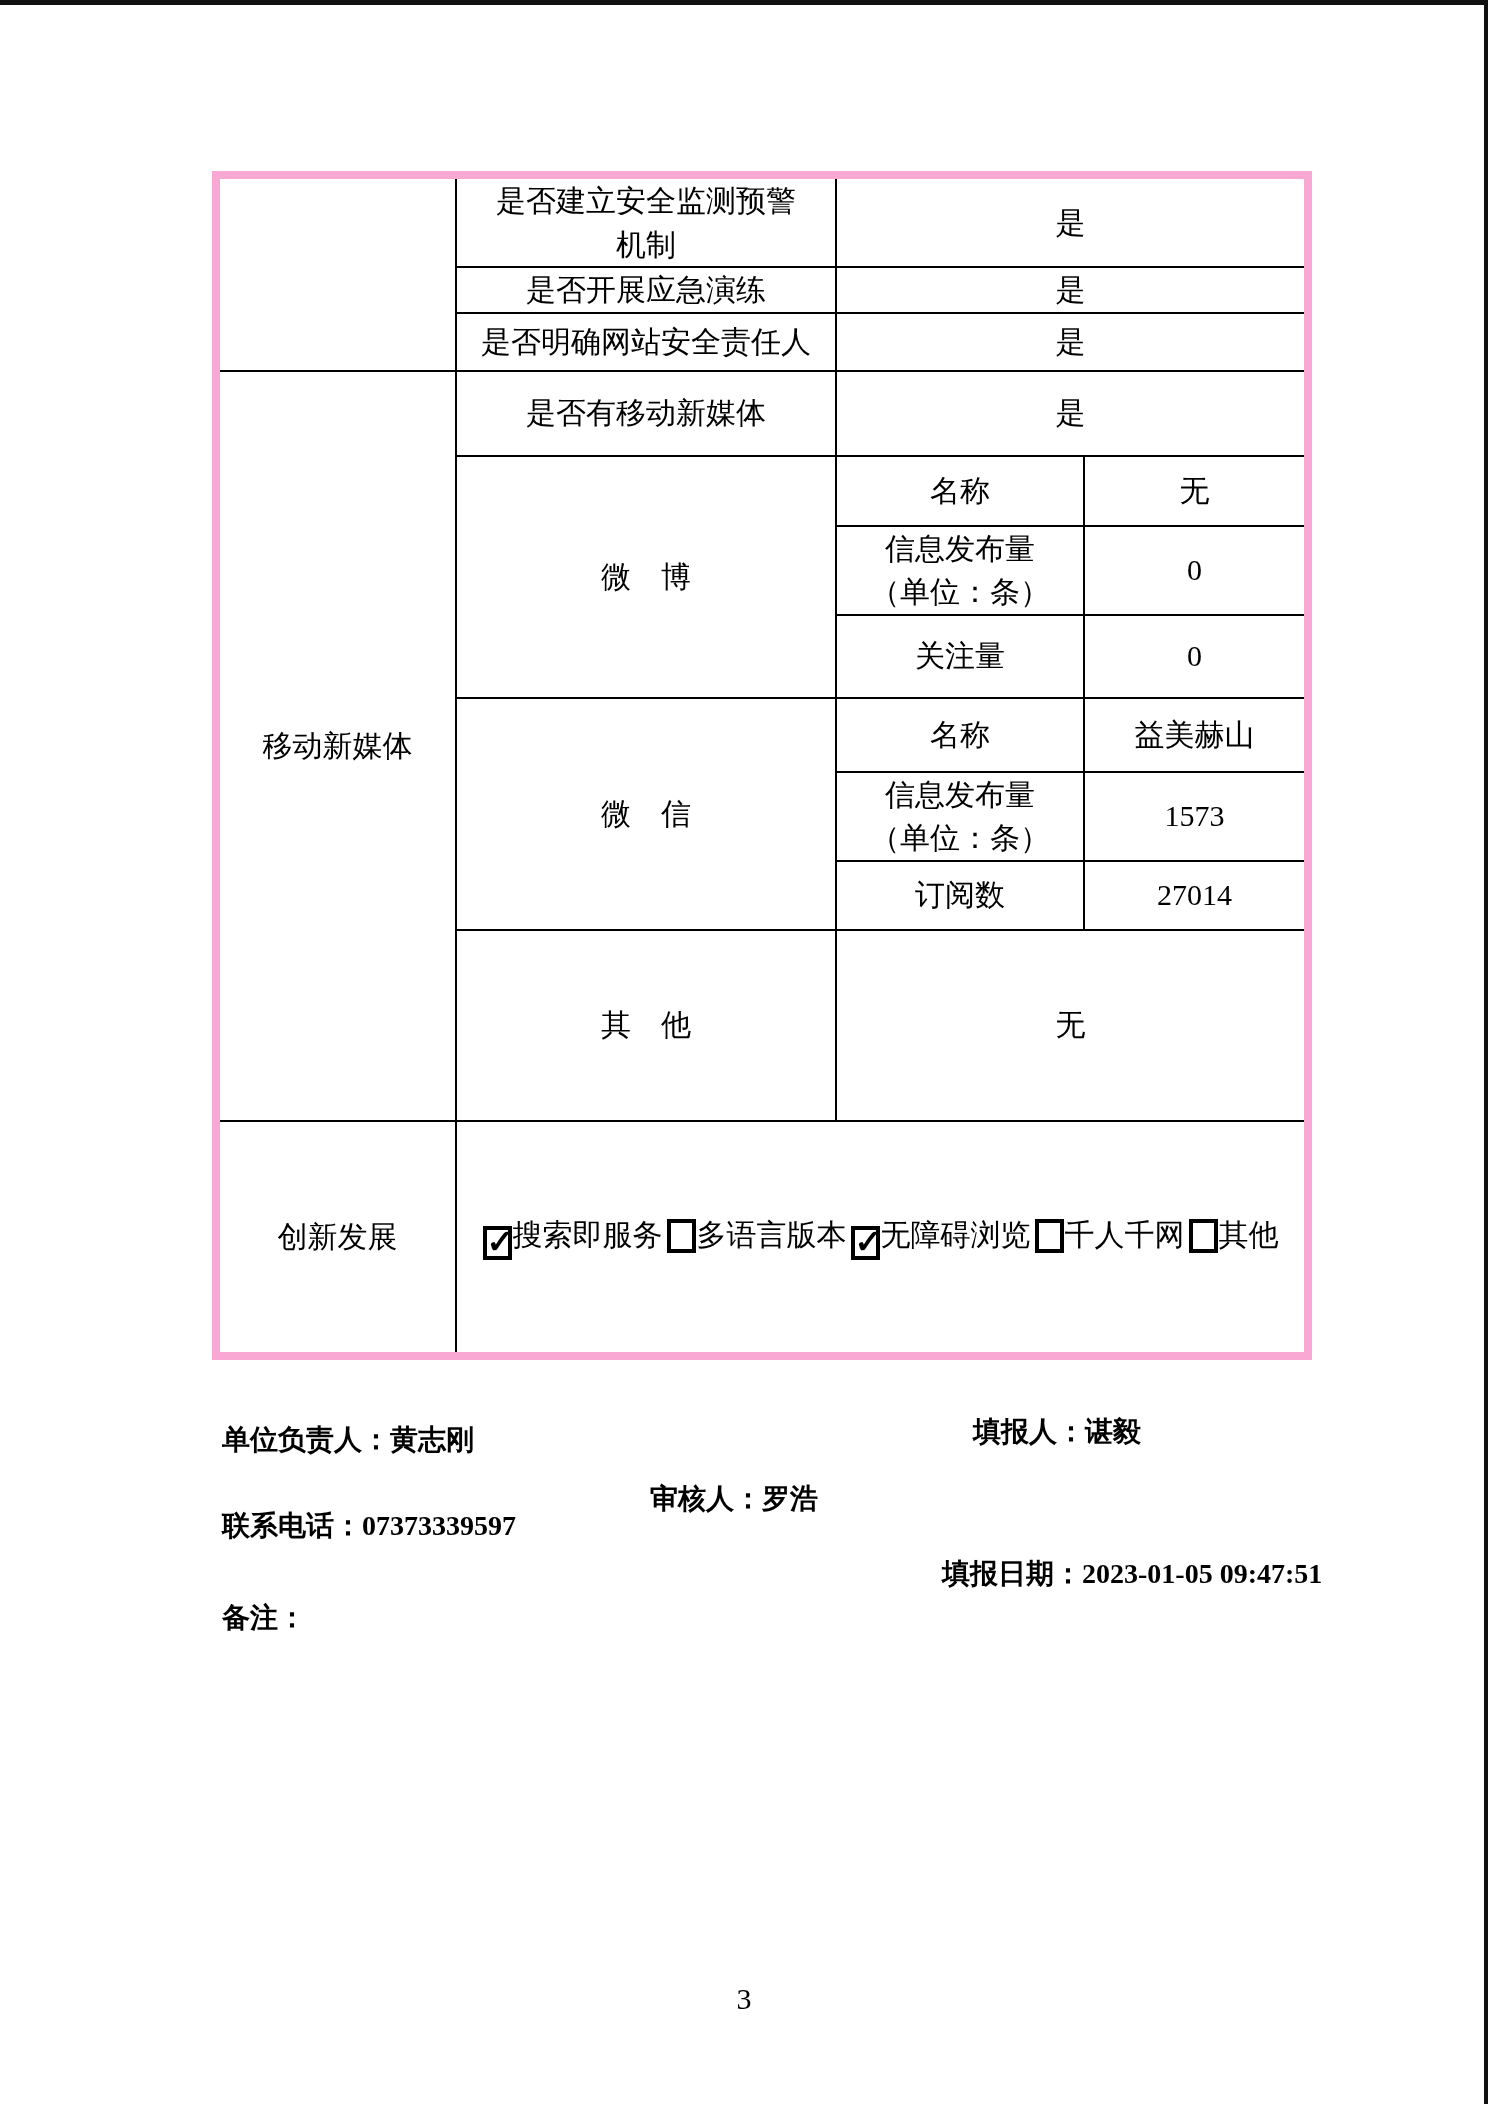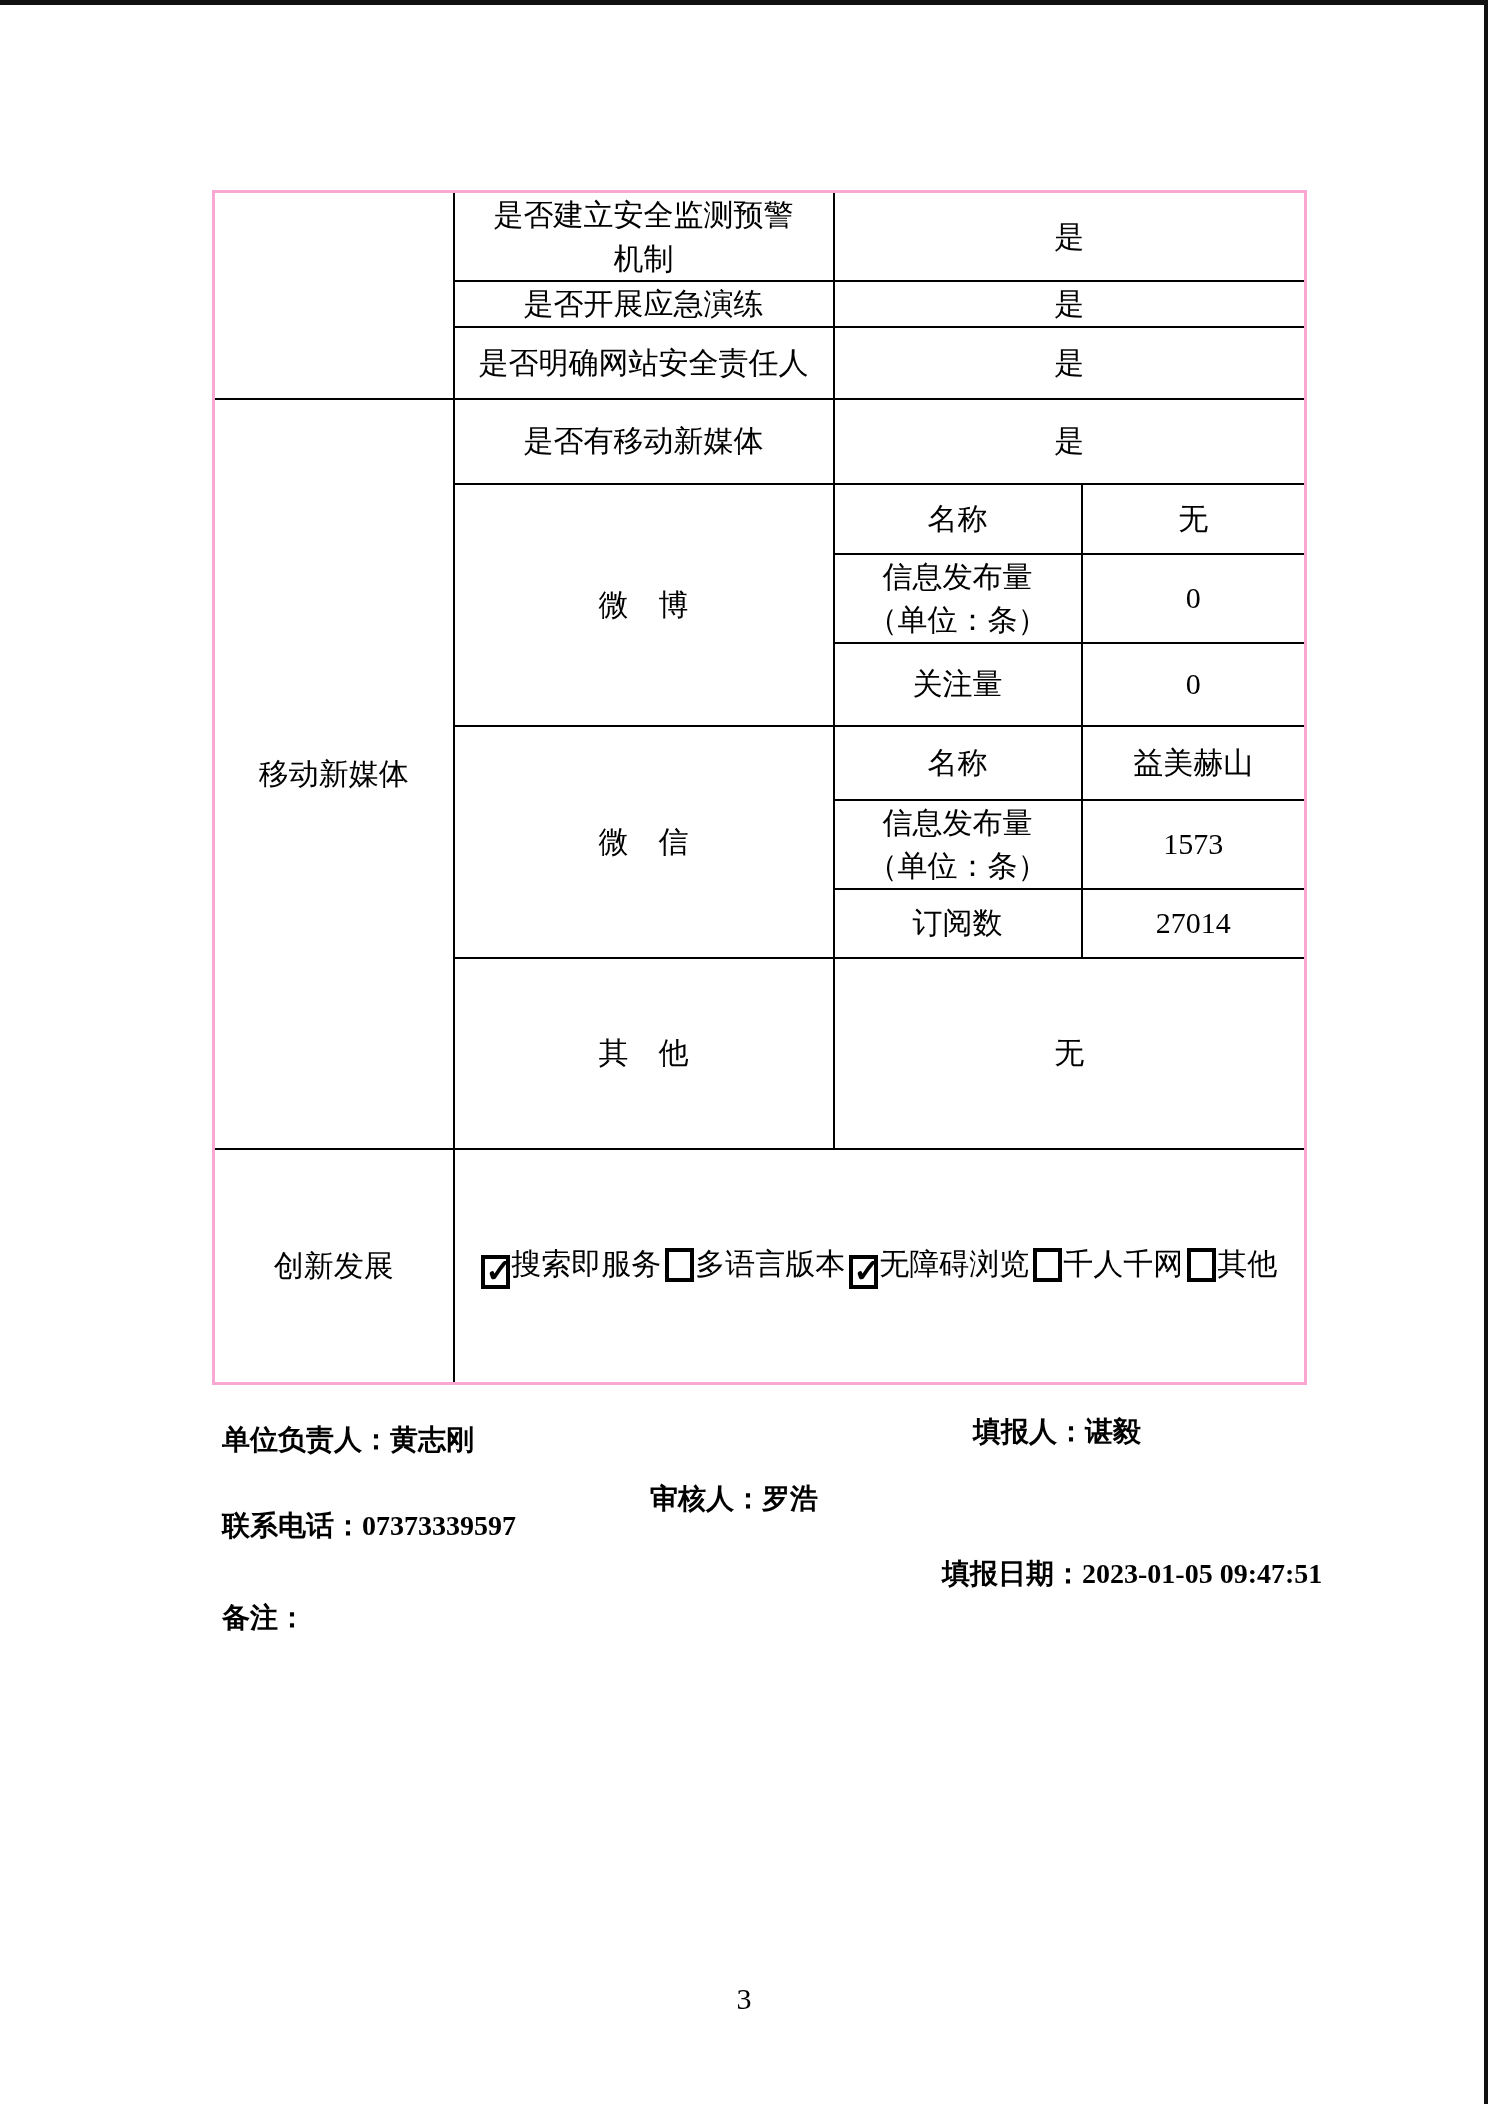--- a/index.html
+++ b/index.html
@@ -5,23 +5,23 @@
   html,body { margin:0; padding:0; }
   body {
     width:1488px; height:2104px; position:relative; background:#ffffff;
     color:#000; overflow:hidden;
     font-family:"Liberation Serif","DejaVu Serif",serif;
   }
   .page-border-top { position:absolute; left:0; top:0; width:1488px; height:5px; background:#111; }
   .page-border-right { position:absolute; right:0; top:0; width:4px; height:2104px; background:#111; }
 
   table.report-table {
-    position:absolute; left:212px; top:190px; width:1092px;
+    position:absolute; left:212px; top:171px; width:1092px;
     border-collapse:collapse; table-layout:fixed;
-    border:3px solid #f9a8d4;
+    border:8px solid #f9a8d4;
   }
   table.report-table td {
     border:2px solid #000;
     text-align:center; vertical-align:middle;
     font-size:30px; line-height:1.45;
     white-space:pre-line;
     padding:0 4px; overflow:hidden;
   }
   td.cb-cell { white-space:nowrap; padding:0; }
 
@@ -59,21 +59,21 @@
     <tr style="height:89px">
       <td rowspan="3"></td>
       <td>是否建立安全监测预警
 机制</td>
       <td colspan="2">是</td>
     </tr>
     <tr style="height:42px">
       <td>是否开展应急演练</td>
       <td colspan="2">是</td>
     </tr>
-    <tr style="height:72px">
+    <tr style="height:58px">
       <td>是否明确网站安全责任人</td>
       <td colspan="2">是</td>
     </tr>
     <tr style="height:85px">
       <td rowspan="8">移动新媒体</td>
       <td>是否有移动新媒体</td>
       <td colspan="2">是</td>
     </tr>
     <tr style="height:70px">
       <td rowspan="3">微　博</td>

